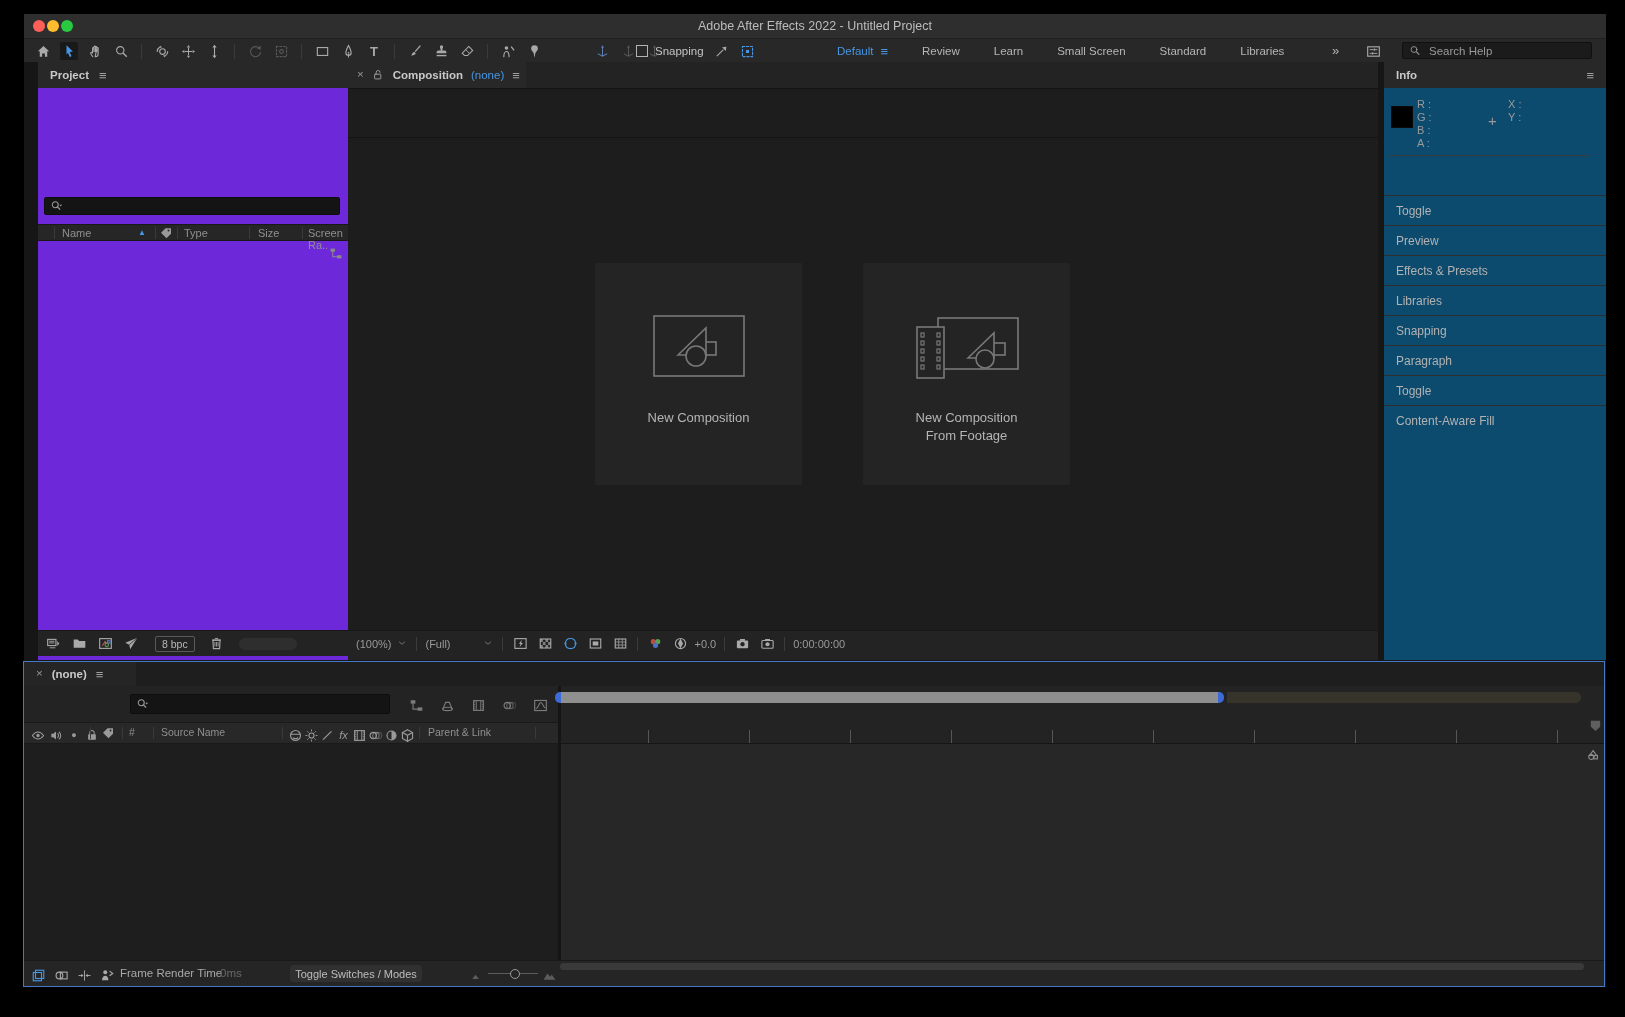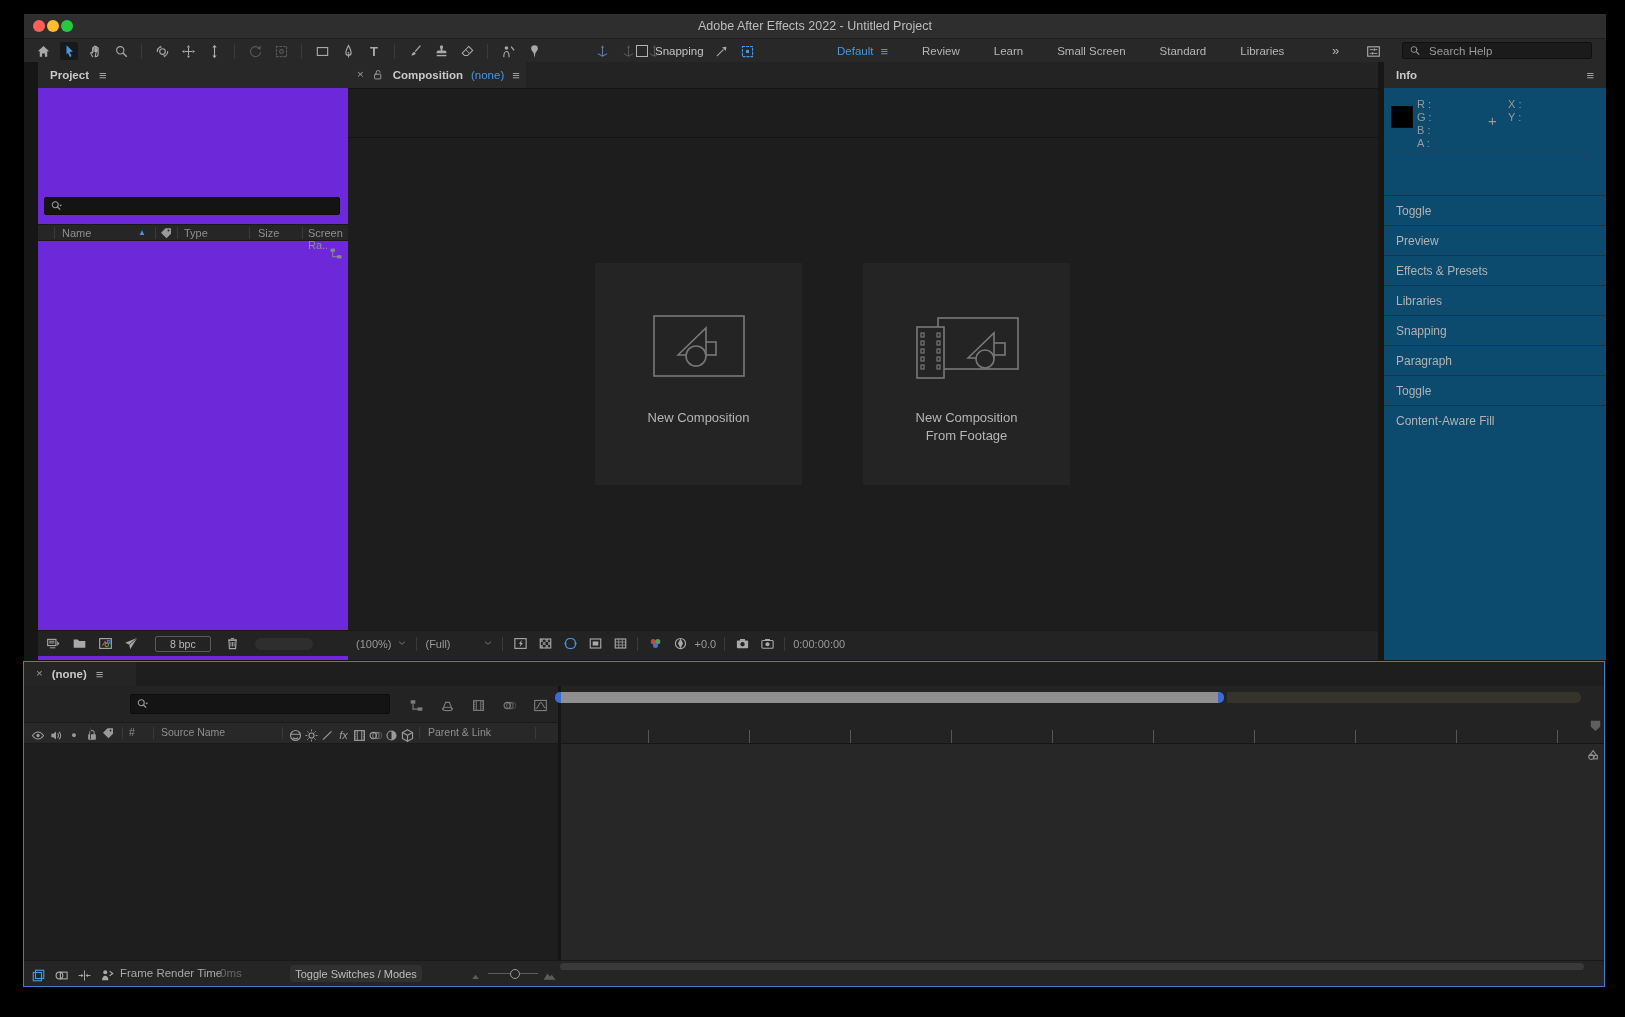--- a/index.html
+++ b/index.html
@@ -41,21 +41,21 @@
   .menu-ic{color:#9f9f9f;font-size:13px}
   
   .project{left:14px;top:48px;width:321px;height:598px;background:#6d28d9}
   .proj-tab{left:0;top:0;width:321px;height:26px;background:#282828;display:flex;align-items:center;gap:10px;padding-left:12px;box-sizing:border-box}
   .search-box{background:#141414;border:1px solid #0e0e0e;border-radius:2px;display:flex;align-items:center;gap:4px;padding:0 5px;box-sizing:border-box}
   .search-box input{background:transparent;border:0;outline:0;color:#bdbdbd;font-size:11px;width:100%;font-family:"Liberation Sans",sans-serif}
   .proj-header{left:0;top:162px;width:321px;height:17px;background:#262626;border-top:1px solid #191919;border-bottom:1px solid #191919;box-sizing:border-box}
   .colcell{position:absolute;top:2px;font-size:11px;color:#8f8f8f}
   .vline{position:absolute;top:2px;width:1px;height:12px;background:#3a3a3a}
   .proj-footer{left:0;top:568px;width:321px;height:26px;background:#232323;border-top:1px solid #181818;display:flex;align-items:center;gap:7px;padding-left:6px;box-sizing:border-box}
-  .bpc-btn{border:1px solid #5a5a5a;border-radius:2px;color:#b9b9b9;font-size:10.5px;padding:1px 14px;background:transparent}
+  .bpc-btn{border:1px solid #5a5a5a;border-radius:2px;color:#b9b9b9;font-size:10.5px;padding:1px 6px;background:transparent}
   .pill{width:58px;height:12px;border-radius:6px;background:#2e2e2e;margin-left:6px}
   
   .comp{left:324px;top:48px;width:1030px;height:598px;background:#232323}
   .comp-tab{left:0;top:0;width:178px;height:26px;background:#282828;display:flex;align-items:center;gap:8px;padding-left:9px;box-sizing:border-box}
   .comp-body{left:0;top:26px;width:1030px;height:542px;background:#1d1d1d;border-top:1px solid #141414;box-sizing:border-box}
   .viewer-line{left:0;top:48px;width:1030px;height:1px;background:#141414}
   .card{position:absolute;top:174px;width:207px;height:222px;background:#242424;cursor:pointer}
   .card-icon{position:absolute;left:0;top:52px;width:100%;display:flex;justify-content:center}
   .card-label{position:absolute;left:0;top:146px;width:100%;text-align:center;font-size:13px;color:#b5b5b5;line-height:18px}
   .comp-footer{left:0;top:568px;width:1030px;height:26px;background:#232323;border-top:1px solid #181818;display:flex;align-items:center;box-sizing:border-box;padding-left:8px}

